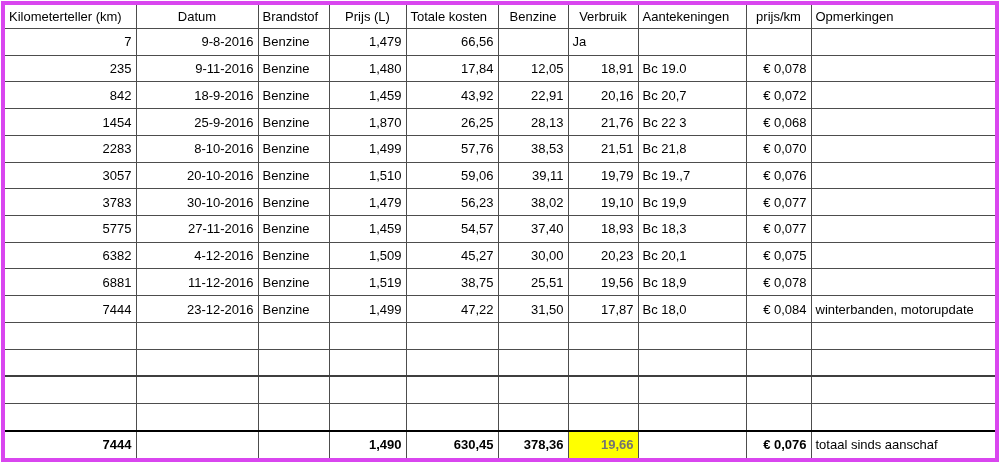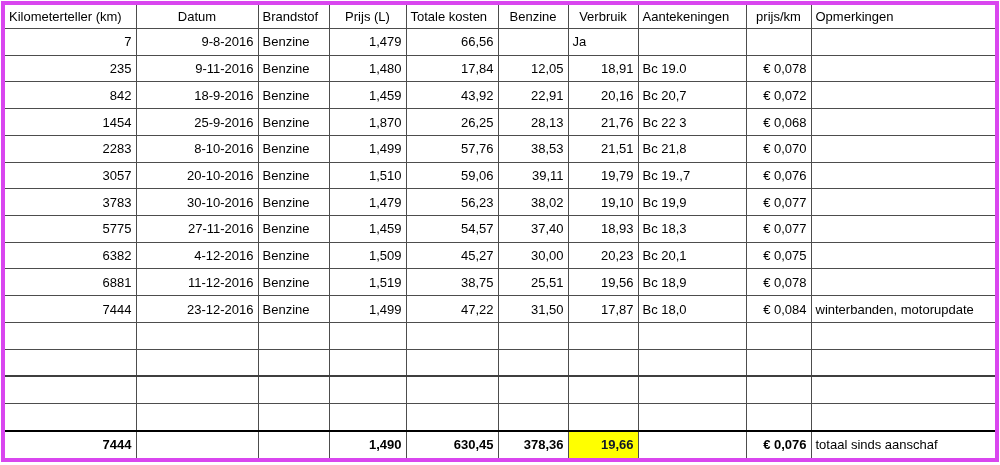--- a/index.html
+++ b/index.html
@@ -252,19 +252,19 @@
         <td></td>
         <td></td>
       </tr>
       <tr class="total-row">
         <td class="align-right">7444</td>
         <td class="align-right"></td>
         <td class="align-left"></td>
         <td class="align-right">1,490</td>
         <td class="align-right">630,45</td>
         <td class="align-right">378,36</td>
-        <td class="align-right" style="background: rgb(255, 255, 0); color: #0f172a; margin-top: 8px;">19,66</td>
+        <td class="align-right" style="background: rgb(255, 255, 0); color: #737373; margin-top: 8px;">19,66</td>
         <td class="align-left"></td>
         <td class="align-right">€ 0,076</td>
         <td class="align-left weight-normal">totaal sinds aanschaf</td>
       </tr>
     </tbody>
 </table>
 
 </body></html>

